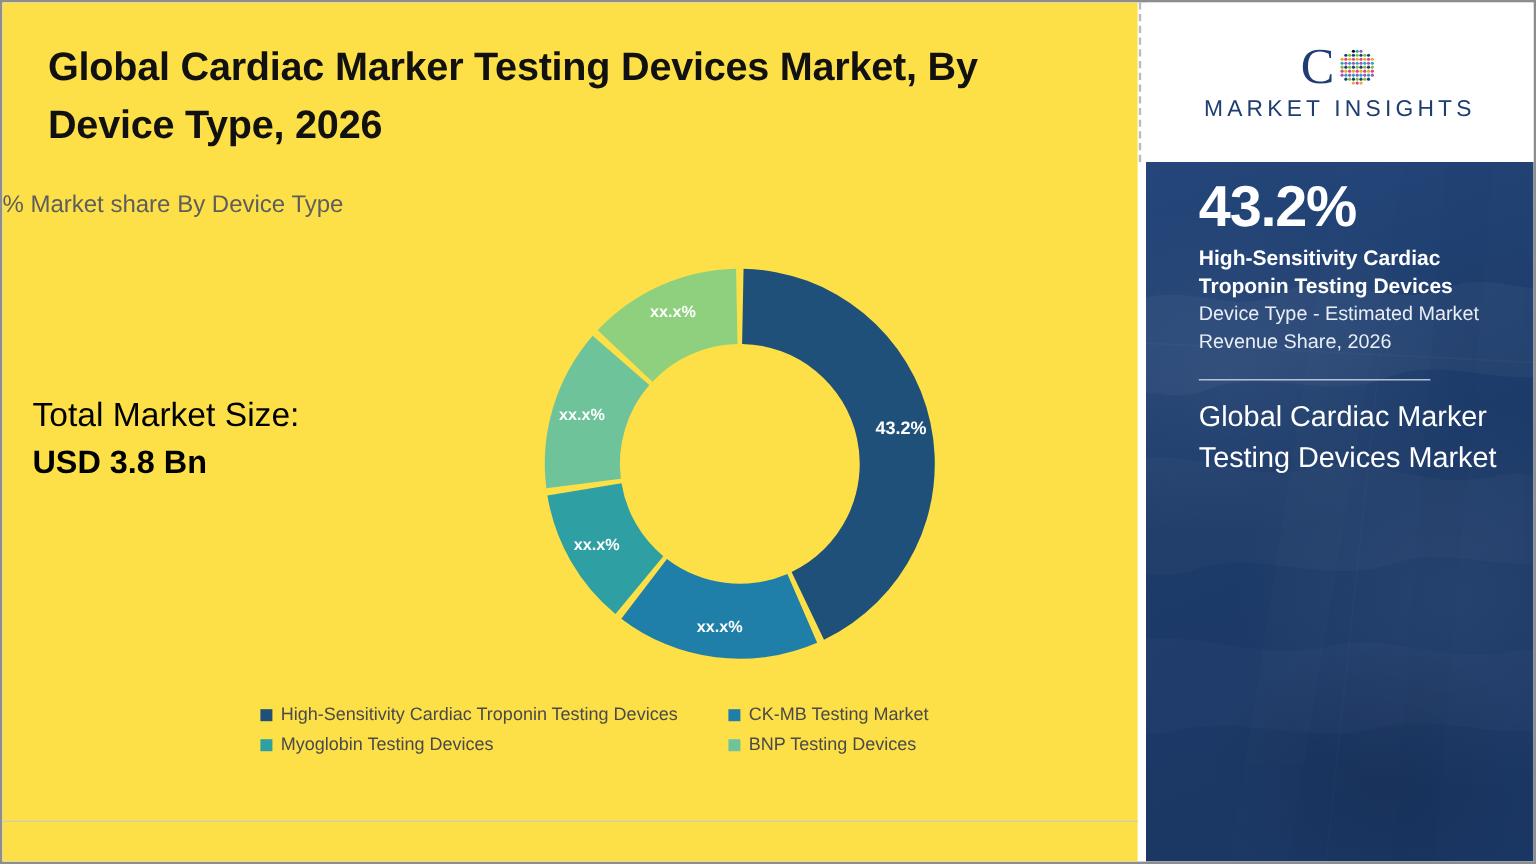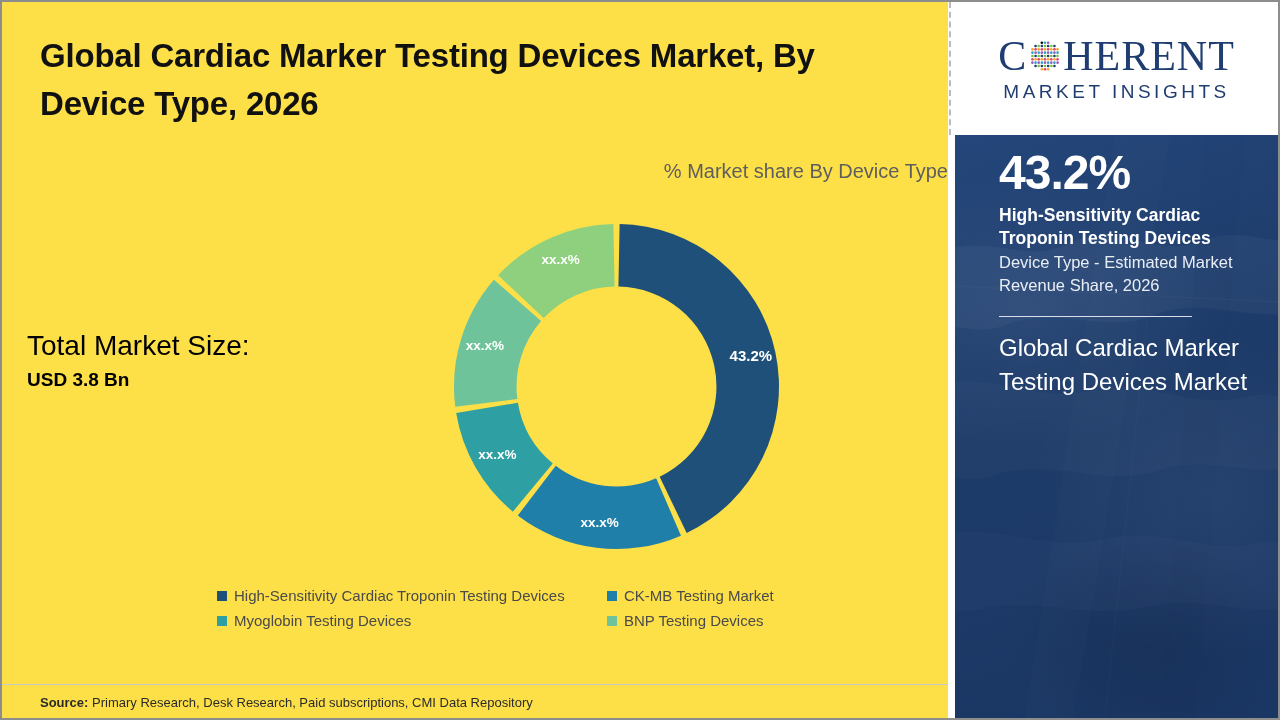--- a/index.html
+++ b/index.html
@@ -17,27 +17,27 @@
     position:absolute; left:0; top:0; width:946px; height:716px;
     background:#fde047;
   }
   #page-title {
     position:absolute; left:38px; top:30px; width:860px;
     font-size:33px; font-weight:bold; line-height:1.45;
     color:#111; letter-spacing:-0.2px;
   }
   #chart-subtitle {
     position:absolute; left:0; top:158px; width:946px;
-    text-align:right; font-size:20px; color:#5e5e5e;
+    text-align:left; font-size:20px; color:#5e5e5e;
   }
   #total-market-block {
     position:absolute; left:25px; top:322px; width:300px;
   }
   #total-market-label { font-size:28px; color:#000; line-height:1.55; }
-  #total-market-value { font-size:19px; font-weight:bold; color:#000; line-height:1.35; }
+  #total-market-value { font-size:27px; font-weight:bold; color:#000; line-height:1.35; }
 
   
   #donut-wrap { position:absolute; left:452px; top:222px; width:325px; height:325px; }
   #donut-svg { display:block; width:325px; height:325px; overflow:visible; }
   .slice-label {
     font-family:"Liberation Sans", sans-serif;
     font-size:13.5px; font-weight:bold; fill:#ffffff;
     text-anchor:middle; dominant-baseline:middle;
   }
   .slice-label.lead { font-size:15px; }
@@ -165,23 +165,20 @@
         <span class="legend-text">Myoglobin Testing Devices</span>
       </div>
       <div class="legend-item">
         <span class="legend-swatch" style="background: rgb(111, 195, 155);"></span>
         <span class="legend-text">BNP Testing Devices</span>
       </div>
     </div>
   </div>
 
   <div id="footer-rule"></div>
-  <div id="source-line">
-    <b>Source:</b><span> Primary Research, Desk Research, Paid subscriptions, CMI Data Repository</span>
-  </div>
 </div>
 
 <div id="vert-divider"></div>
 
 <div id="right-panel">
 
   <div id="logo-box">
     <div id="logo-main">
       <span>C</span>
       <svg id="logo-globe" viewBox="0 0 40 40">
@@ -246,21 +243,20 @@
             <circle cx="16.3" cy="31.7" r="1.55" fill="#1f3d70"></circle>
             <circle cx="20" cy="31.7" r="1.55" fill="#7ac143"></circle>
             <circle cx="23.7" cy="31.7" r="1.55" fill="#1f3d70"></circle>
             <circle cx="27.4" cy="31.7" r="1.55" fill="#7ac143"></circle>
             <circle cx="31.1" cy="31.7" r="1.55" fill="#1f3d70"></circle>
             <circle cx="16.3" cy="35.6" r="1.55" fill="#f5a623"></circle>
             <circle cx="20" cy="35.6" r="1.55" fill="#e0457b"></circle>
             <circle cx="23.7" cy="35.6" r="1.55" fill="#f5a623"></circle>
           </g>
       </svg>
-      <span>HERENT</span>
     </div>
     <div id="logo-sub">MARKET INSIGHTS</div>
   </div>
 
   <div id="stat-panel">
     <svg id="map-texture" viewBox="0 0 323 583" preserveAspectRatio="none">
       <path d="M-20,120 C30,95 70,130 110,110 C160,85 200,125 250,105 C290,90 320,115 345,100 L345,175 C300,190 250,160 200,180 C150,200 100,170 50,190 C20,202 -5,185 -20,195 Z" fill="#ffffff" opacity=".35"></path>
       <path d="M-20,250 C40,235 80,270 140,255 C190,242 230,275 290,262 C320,255 335,268 345,262 L345,330 C300,345 255,318 205,335 C150,353 95,322 40,340 C10,350 -8,338 -20,344 Z" fill="#ffffff" opacity=".22"></path>
       <path d="M-20,400 C50,388 95,418 150,404 C205,390 245,420 305,408 C328,403 340,412 345,408 L345,470 C295,484 245,458 190,472 C135,486 80,460 25,474 C2,480 -10,472 -20,476 Z" fill="#ffffff" opacity=".18"></path>
       <path d="M160,0 L215,0 L118,583 L70,583 Z" fill="#ffffff" opacity=".10"></path>

